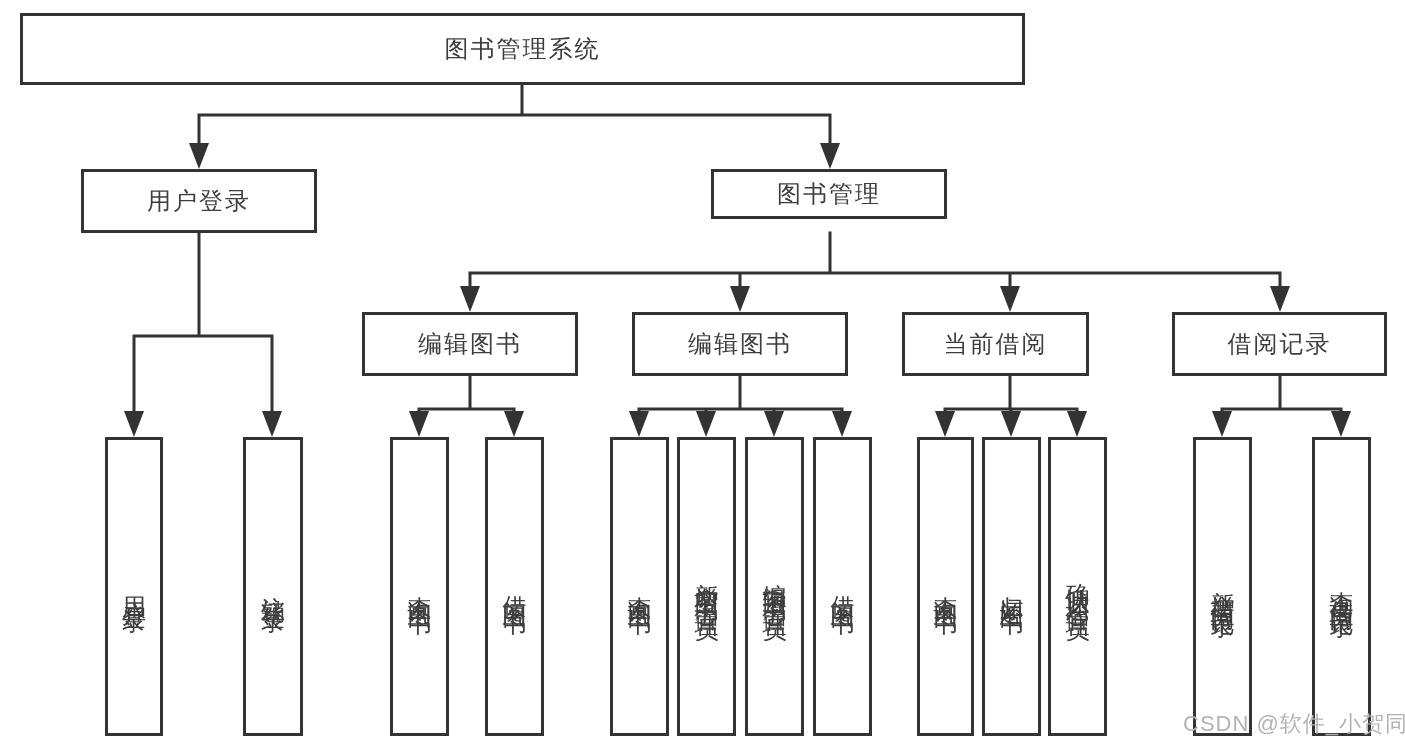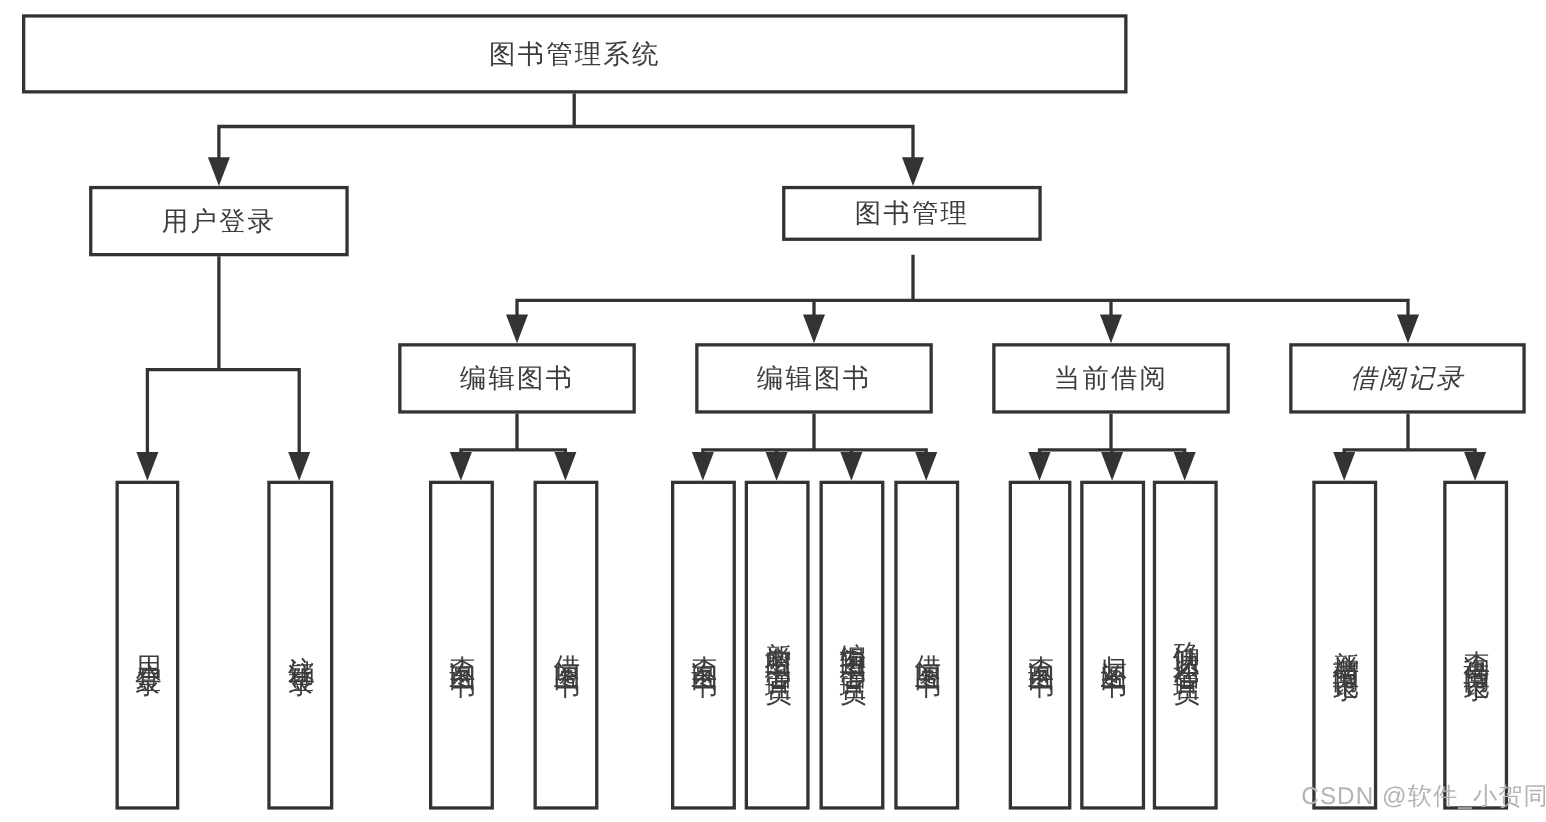--- a/index.html
+++ b/index.html
@@ -33,22 +33,22 @@
     letter-spacing:5px;
     font-size:24px;
     white-space:normal;
   }
   
   .n-root{left:20px;top:13px;width:1005px;height:72px;}
   .n-l2a{left:81px;top:169px;width:236px;height:64px;}
   .n-l2b{left:711px;top:169px;width:236px;height:50px;}
   .n-l3a{left:362px;top:312px;width:216px;height:64px;}
   .n-l3b{left:632px;top:312px;width:216px;height:64px;}
-  .n-l3c{left:902px;top:312px;width:216px;height:64px;}
-  .n-l3d{left:1172px;top:312px;width:215px;height:64px;font-style:italic;}
+  .n-l3c{left:902px;top:312px;width:187px;height:64px;}
+  .n-l3d{left:1172px;top:312px;width:215px;height:64px;}
   .leaf-0{left:105px;width:58px;}
   .leaf-1{left:243px;width:60px;}
   .leaf-2{left:390px;}
   .leaf-3{left:485px;}
   .leaf-4{left:610px;}
   .leaf-5{left:677px;}
   .leaf-6{left:745px;}
   .leaf-7{left:813px;}
   .leaf-8{left:917px;width:57px;}
   .leaf-9{left:982px;}

